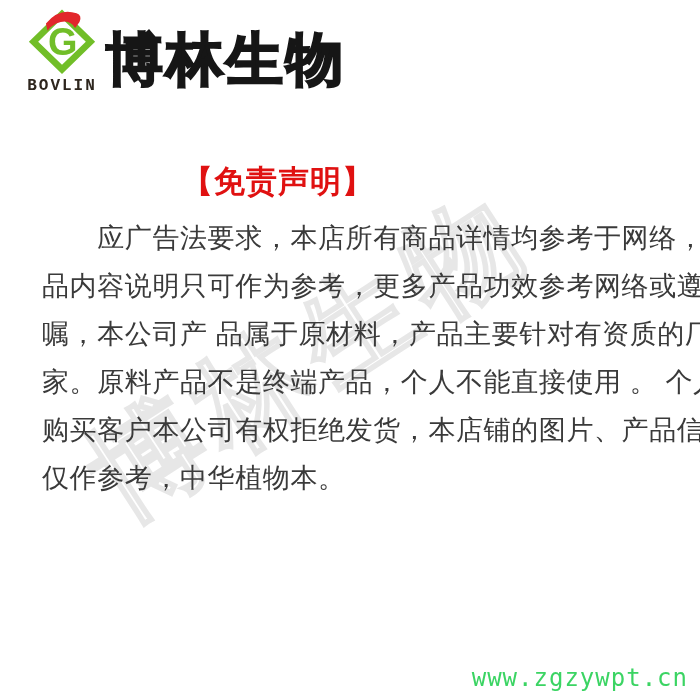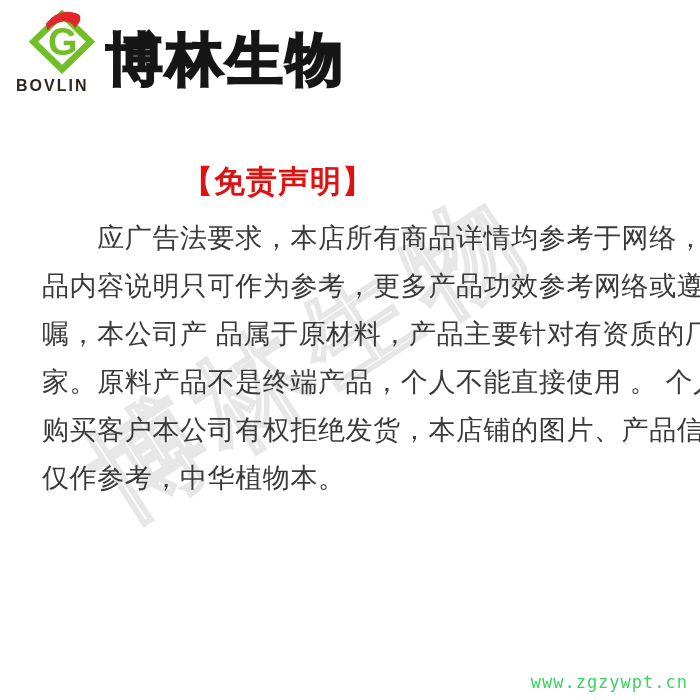--- a/index.html
+++ b/index.html
@@ -23,21 +23,22 @@
     transform:rotate(-33deg);
     z-index:0;
     pointer-events:none;
     white-space:nowrap;
   }
   
   .logo-block{position:absolute;left:16px;top:6px;width:92px;z-index:2;}
   .logo-icon{display:block;margin:0 auto;width:76px;height:70px;}
   .logo-latin{
     margin-top:1px;
-    font-family:Liberation Sans, sans-serif;
+    text-align:center;
+    font-family:Liberation Mono, monospace;
     font-weight:bold;
     font-size:16px;
     letter-spacing:2px;
     color:#2e261e;
   }
   .company-name{
     position:absolute;
     left:106px;top:22px;
     font-size:57px;
     font-weight:900;
@@ -69,21 +70,21 @@
   .body-line{
     height:48px;
     line-height:48px;
     white-space:nowrap;
   }
   
   .site-url{
     position:absolute;
     right:12px;bottom:8px;
     font-family:"DejaVu Sans Mono","Liberation Mono",monospace;
-    font-size:17px;
+    font-size:24px;
     color:#3bd463;
     z-index:2;
     letter-spacing:1px;
   }
 </style>
 </head>
 <body>
 
 <div class="page">
 

